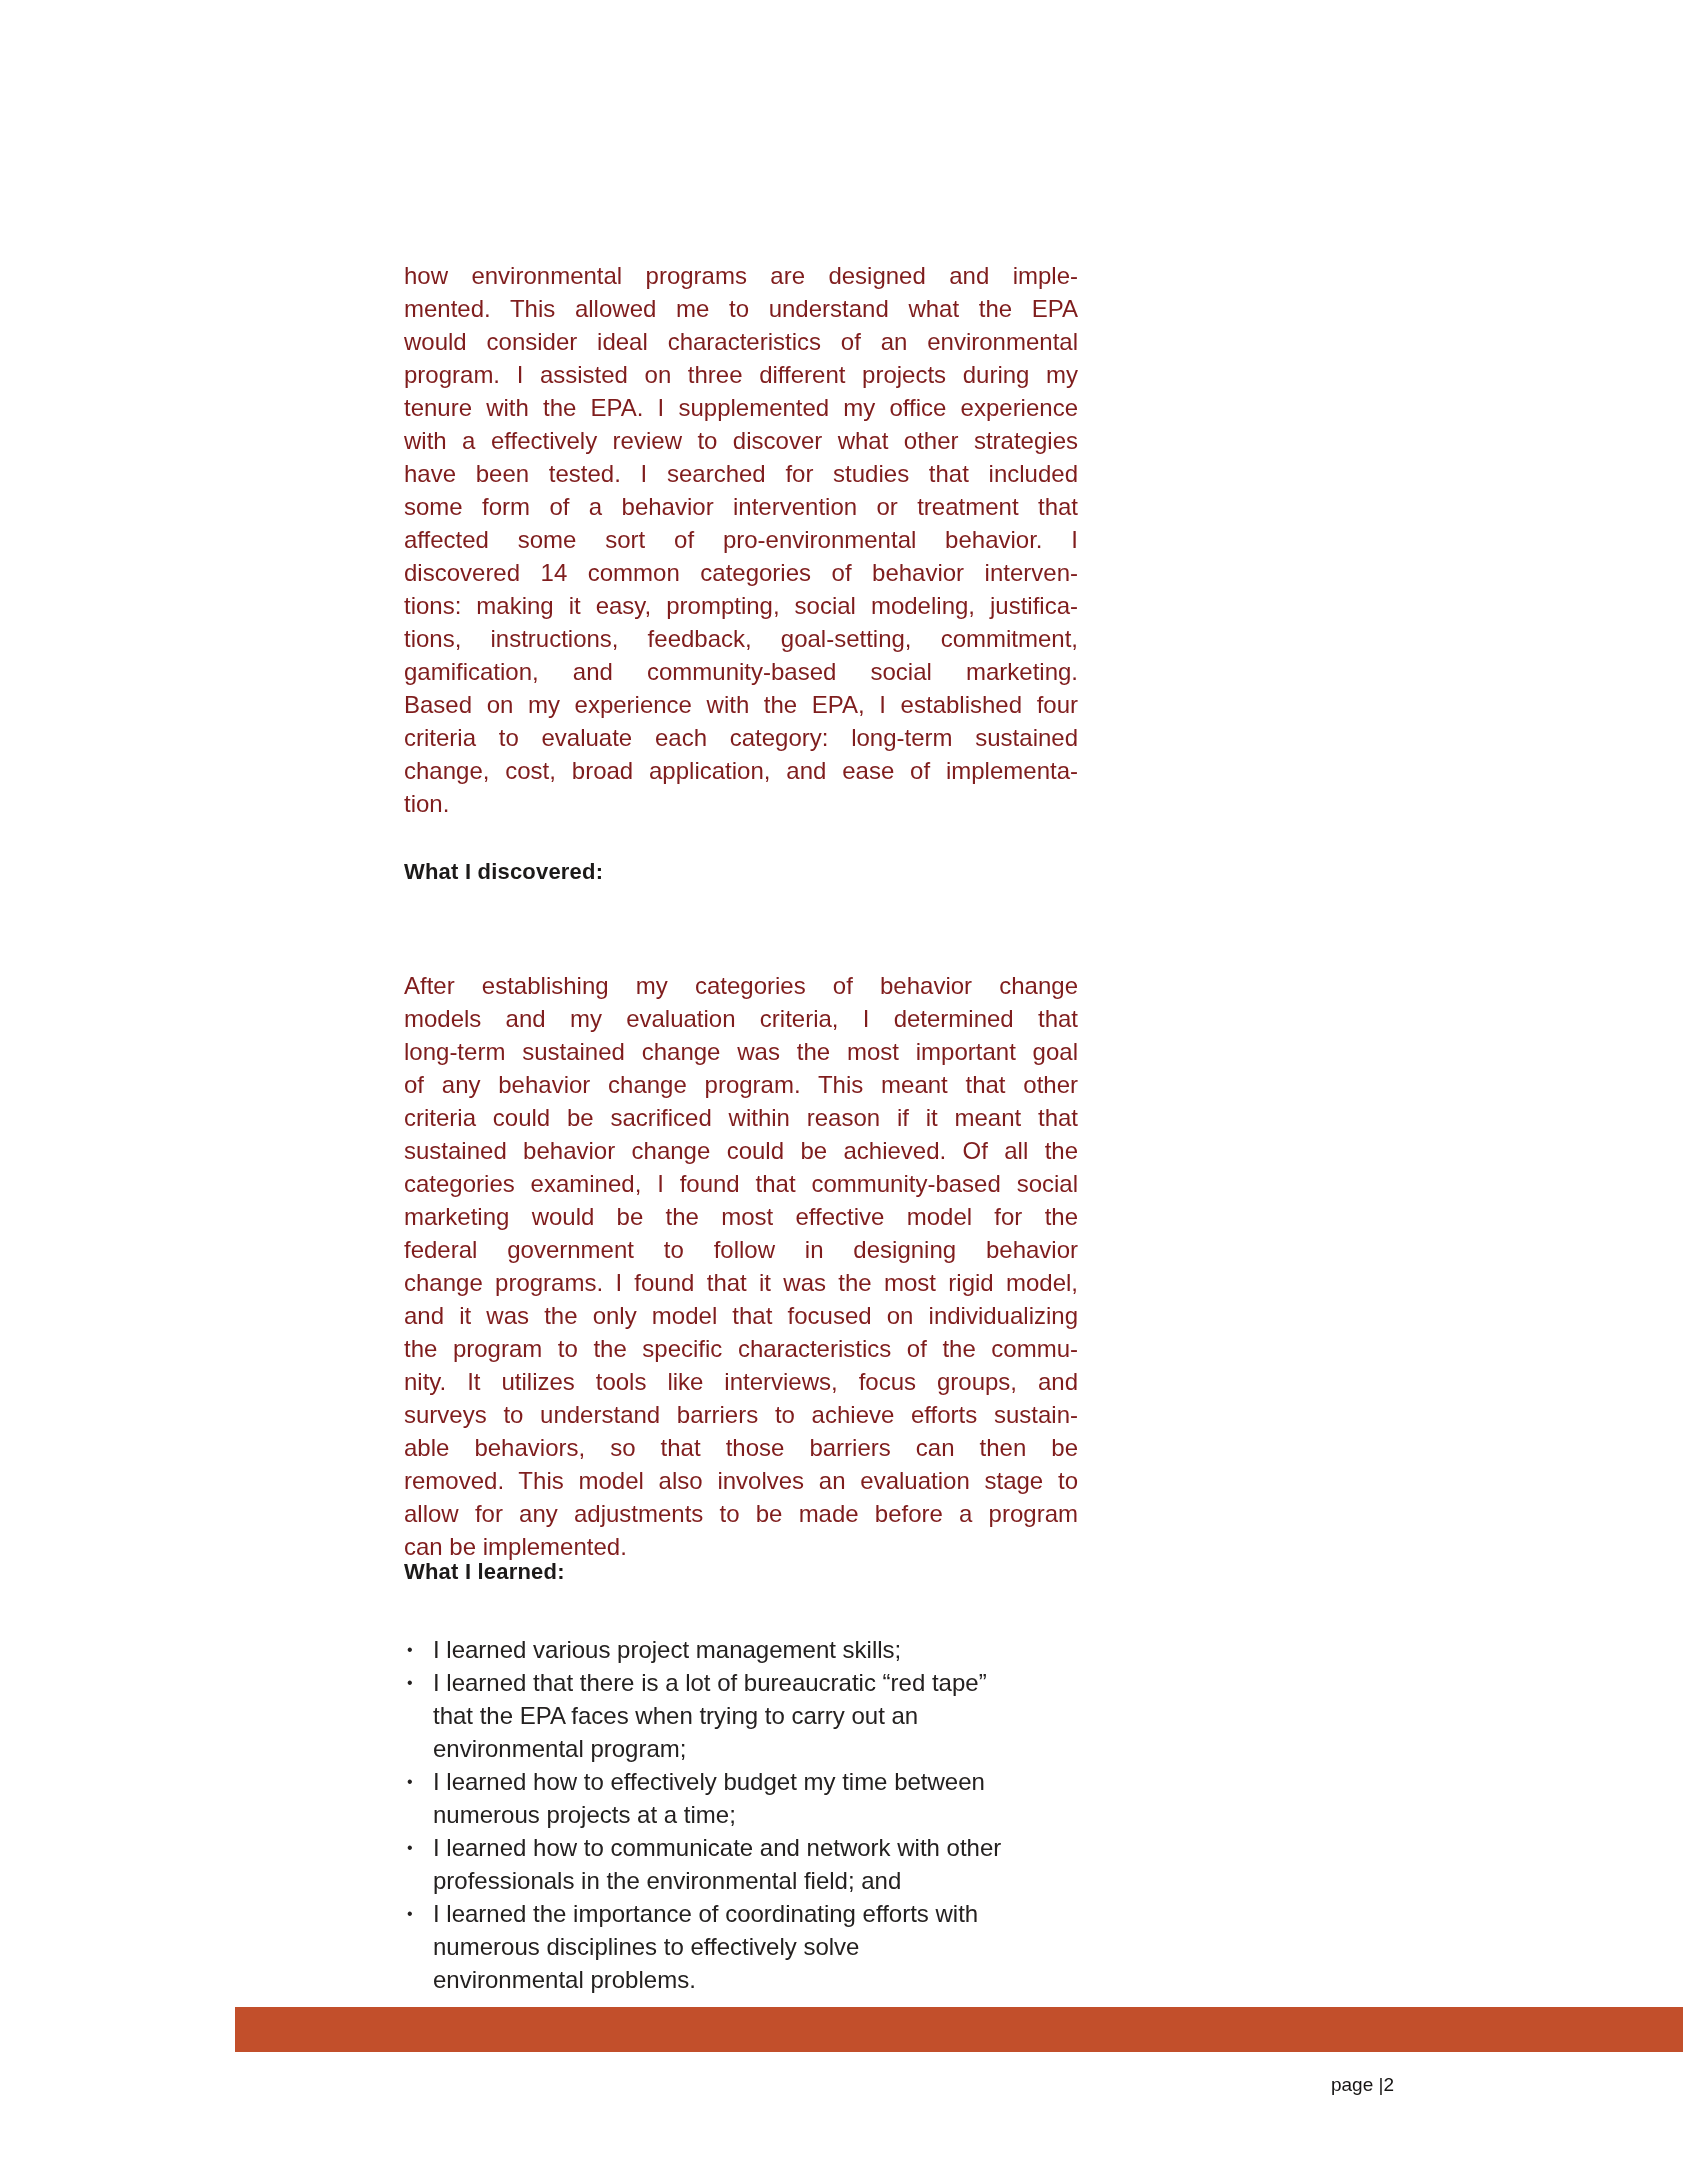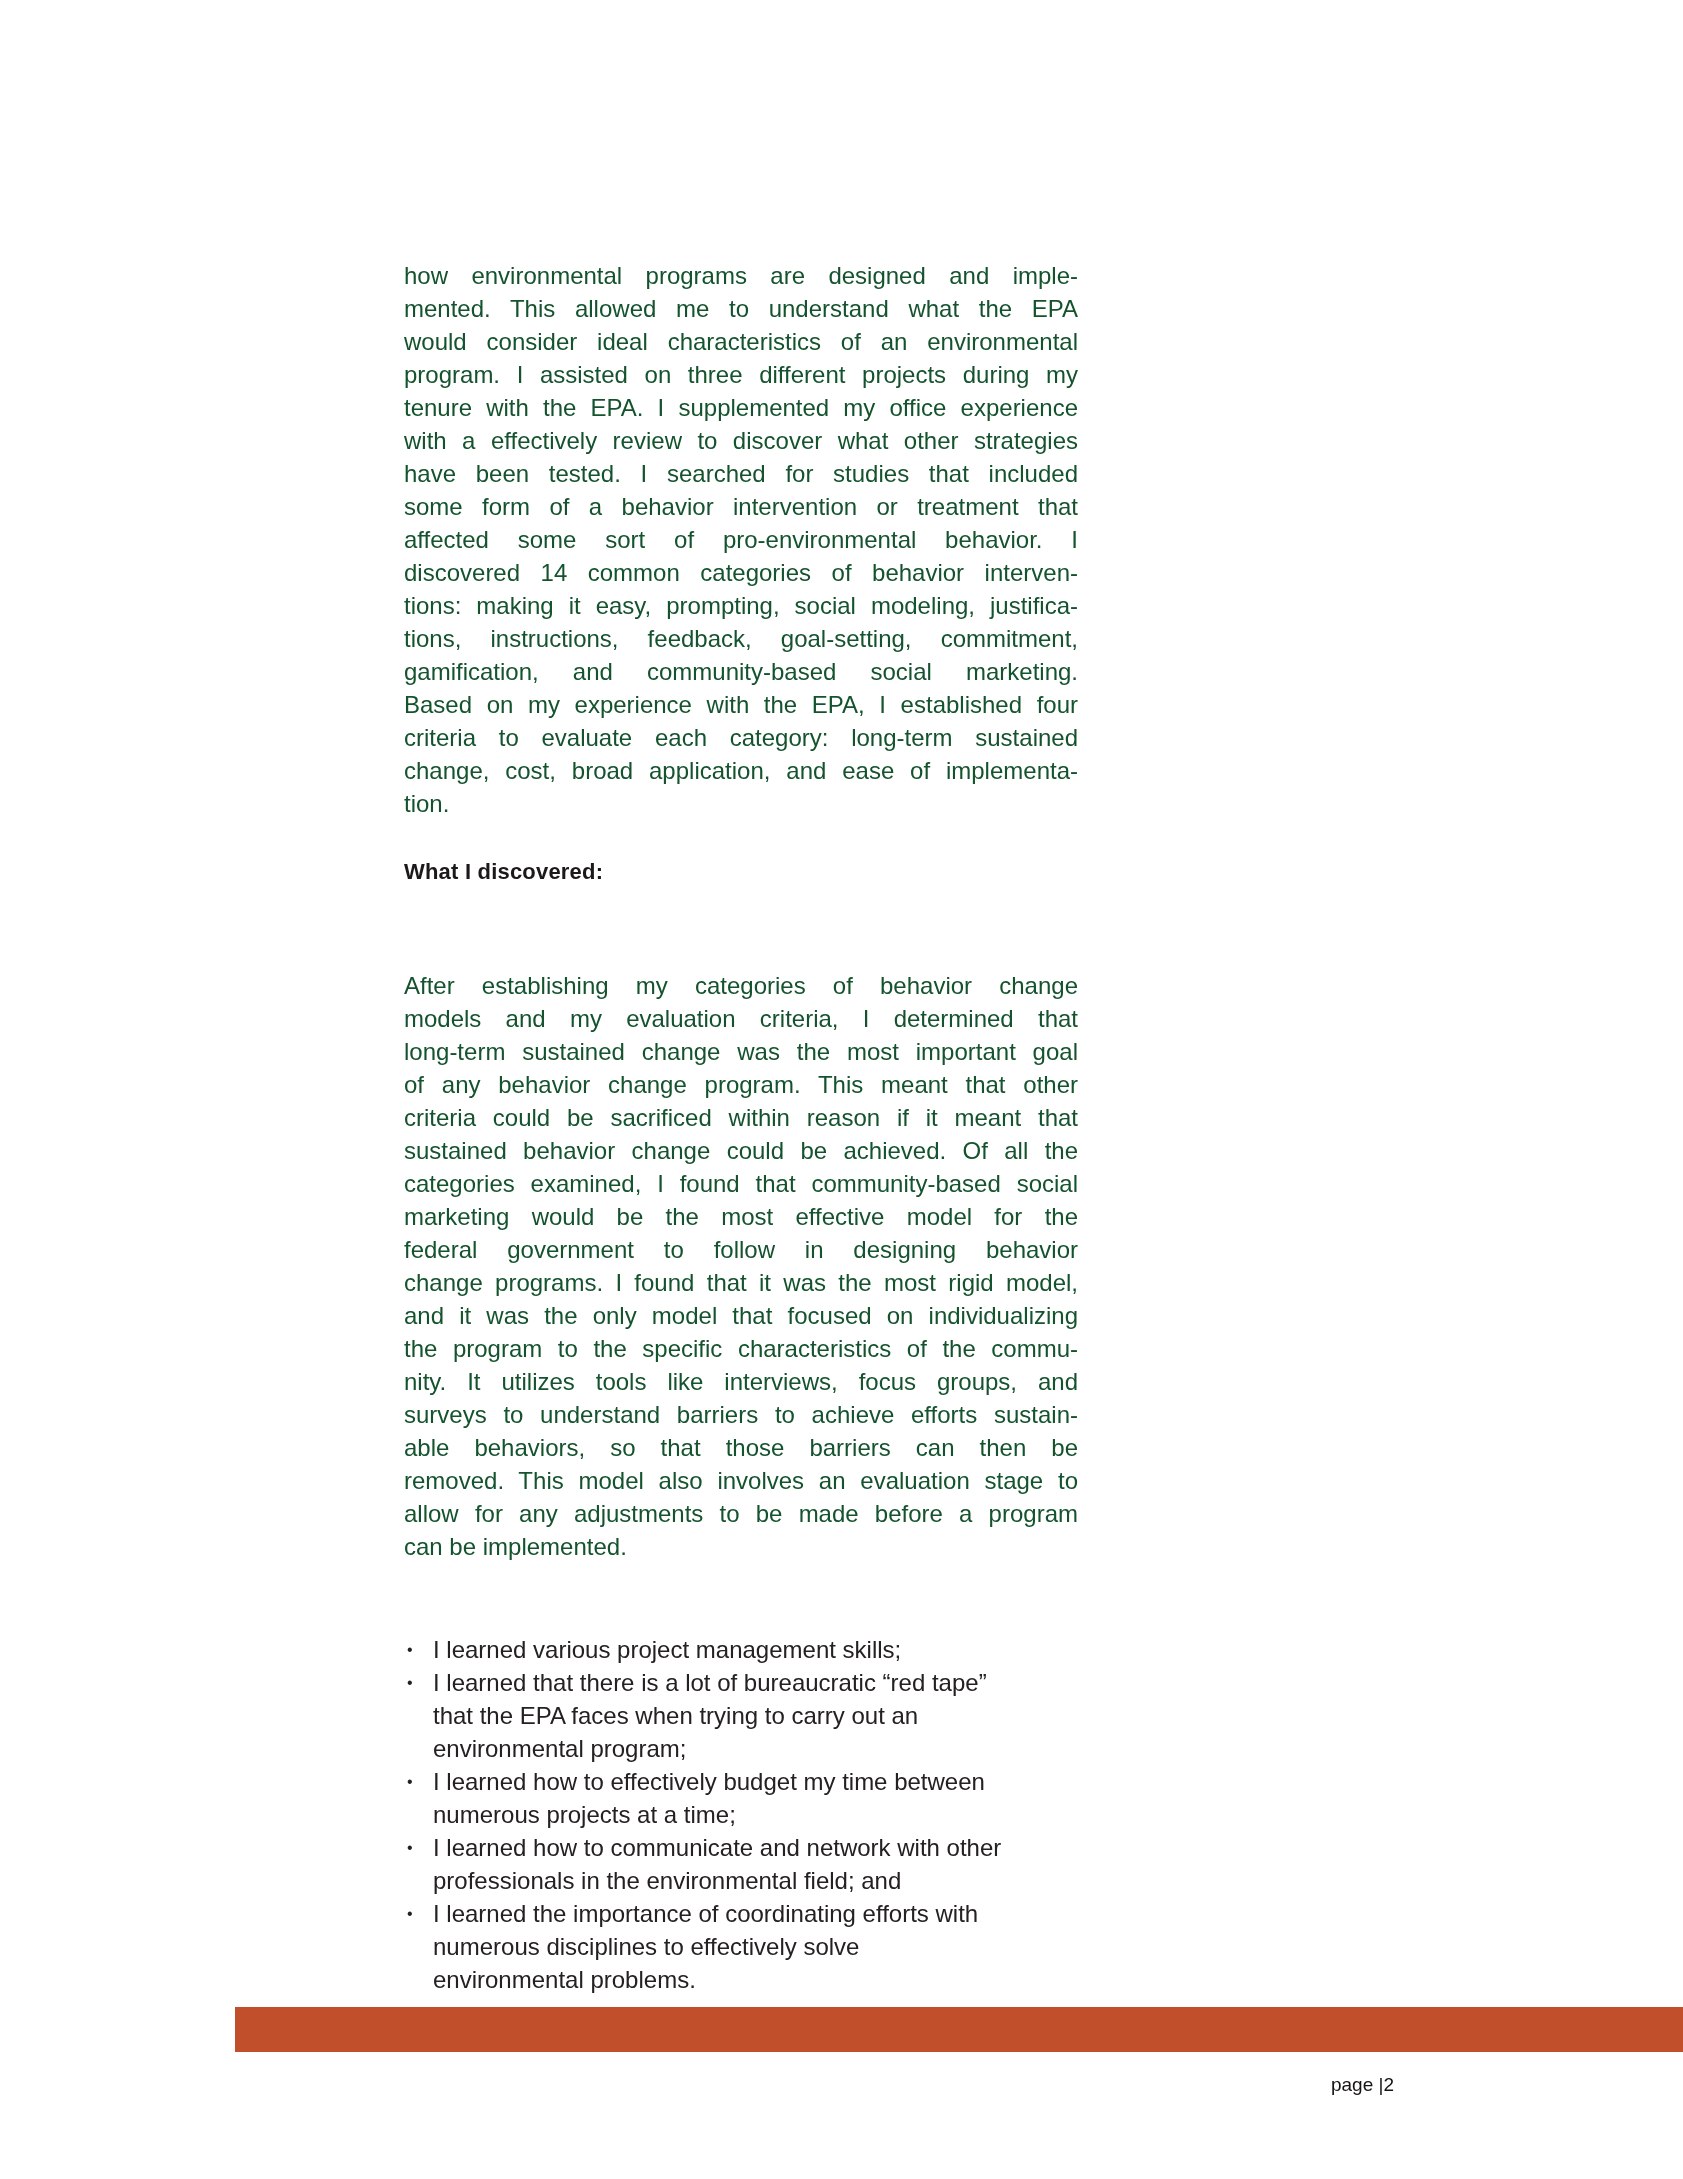--- a/index.html
+++ b/index.html
@@ -17,21 +17,21 @@
     color: #242120;
   }
   .textcol {
     position: absolute;
     left: 404px;
     width: 674px;
   }
   .para {
     font-size: 24px;
     line-height: 33px;
-    color: #14532d;
+    color: #7f1d1d;
   }
   .para .line {
     text-align: justify;
     text-align-last: justify;
     white-space: nowrap;
   }
   .para .line.last {
     text-align-last: left;
   }
   .heading {
@@ -120,20 +120,21 @@
       <div class="line">and it was the only model that focused on individualizing</div>
       <div class="line">the program to the specific characteristics of the commu-</div>
       <div class="line">nity. It utilizes tools like interviews, focus groups, and</div>
       <div class="line">surveys to understand barriers to achieve efforts sustain-</div>
       <div class="line">able behaviors, so that those barriers can then be</div>
       <div class="line">removed. This model also involves an evaluation stage to</div>
       <div class="line">allow for any adjustments to be made before a program</div>
       <div class="line last">can be implemented.</div>
     </div>
 
+  <div class="textcol heading" style="top:1557px;">What I learned:</div>
 
   <div class="textcol bullets" style="top:1633px;">
       <div class="bullet-item">
         <span class="marker">•</span>
         <div class="bullet-lines">
           <div class="bline">I learned various project management skills;</div>
         </div>
       </div>
       <div class="bullet-item">
         <span class="marker">•</span>

